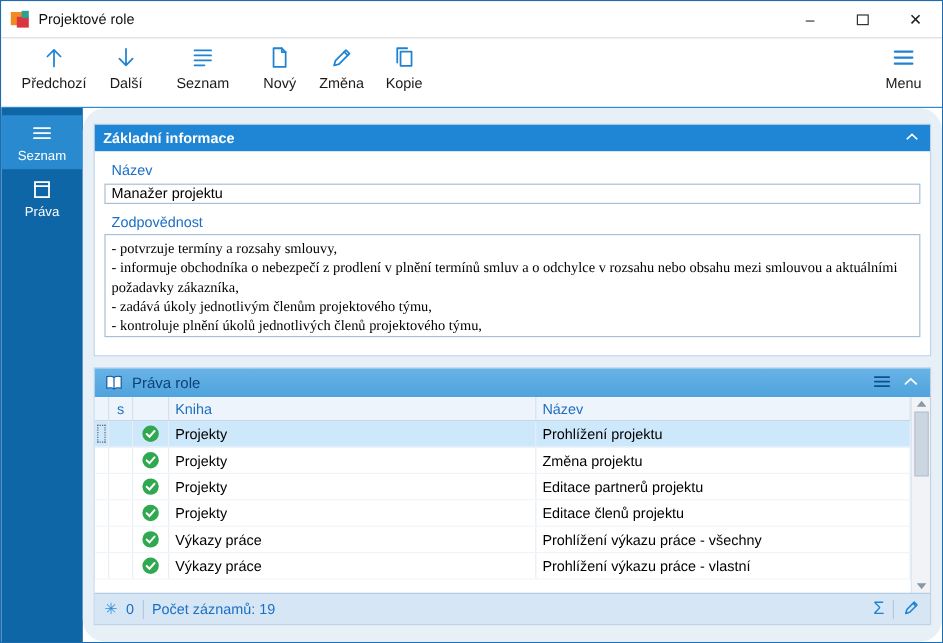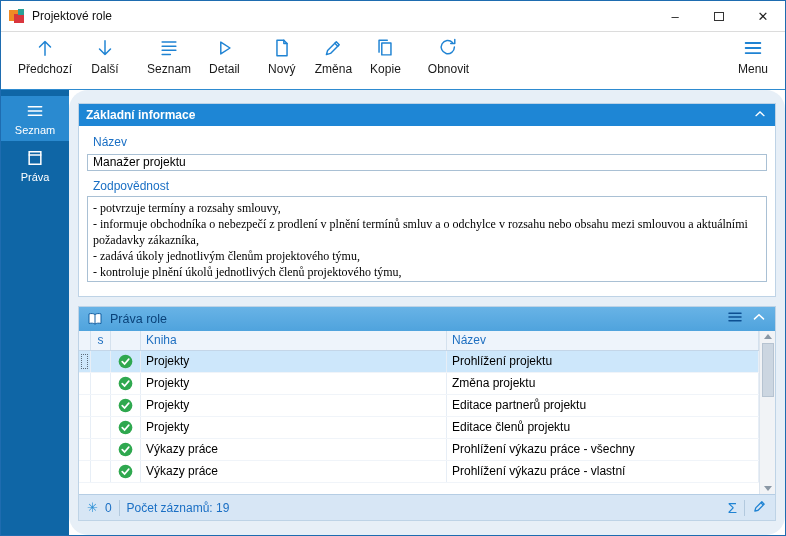--- a/index.html
+++ b/index.html
@@ -127,26 +127,20 @@
         </svg>
       <span class="tb-label">Další</span>
     </div>
     <div class="tb-sep"></div>
     <div class="tb-btn">
       <svg viewBox="0 0 24 24">
           <path d="M4.5 5.5h15M4.5 10h15M4.5 14.5h15M4.5 19h9"></path>
         </svg>
       <span class="tb-label">Seznam</span>
     </div>
-    <div class="tb-btn">
-      <svg viewBox="0 0 24 24">
-          <path d="M8.5 5.5v13l10-6.5z"></path>
-        </svg>
-      <span class="tb-label">Detail</span>
-    </div>
     <div class="tb-sep"></div>
     <div class="tb-btn">
       <svg viewBox="0 0 24 24">
           <path d="M6.5 3.5h7.5l3.5 3.5v13.5h-11z"></path>
           <path d="M14 3.5V7h3.5"></path>
         </svg>
       <span class="tb-label">Nový</span>
     </div>
     <div class="tb-btn">
       <svg viewBox="0 0 24 24">
@@ -156,27 +150,20 @@
       <span class="tb-label">Změna</span>
     </div>
     <div class="tb-btn">
       <svg viewBox="0 0 24 24">
           <rect x="8.5" y="6.5" width="10" height="13"></rect>
           <path d="M5.5 16.5v-13h9"></path>
         </svg>
       <span class="tb-label">Kopie</span>
     </div>
     <div class="tb-sep"></div>
-    <div class="tb-btn">
-      <svg viewBox="0 0 24 24">
-          <path d="M19 11a7.2 7.2 0 1 1-2.1-5.1"></path>
-          <path d="M19.4 2.8v4.4H15"></path>
-        </svg>
-      <span class="tb-label">Obnovit</span>
-    </div>
     <div class="tb-spacer"></div>
     <div class="tb-sep"></div>
     <div class="tb-btn">
       <svg viewBox="0 0 24 24" style="stroke-width:2">
           <path d="M4 6.5h16M4 12h16M4 17.5h16"></path>
         </svg>
       <span class="tb-label">Menu</span>
     </div>
   </div>
 

